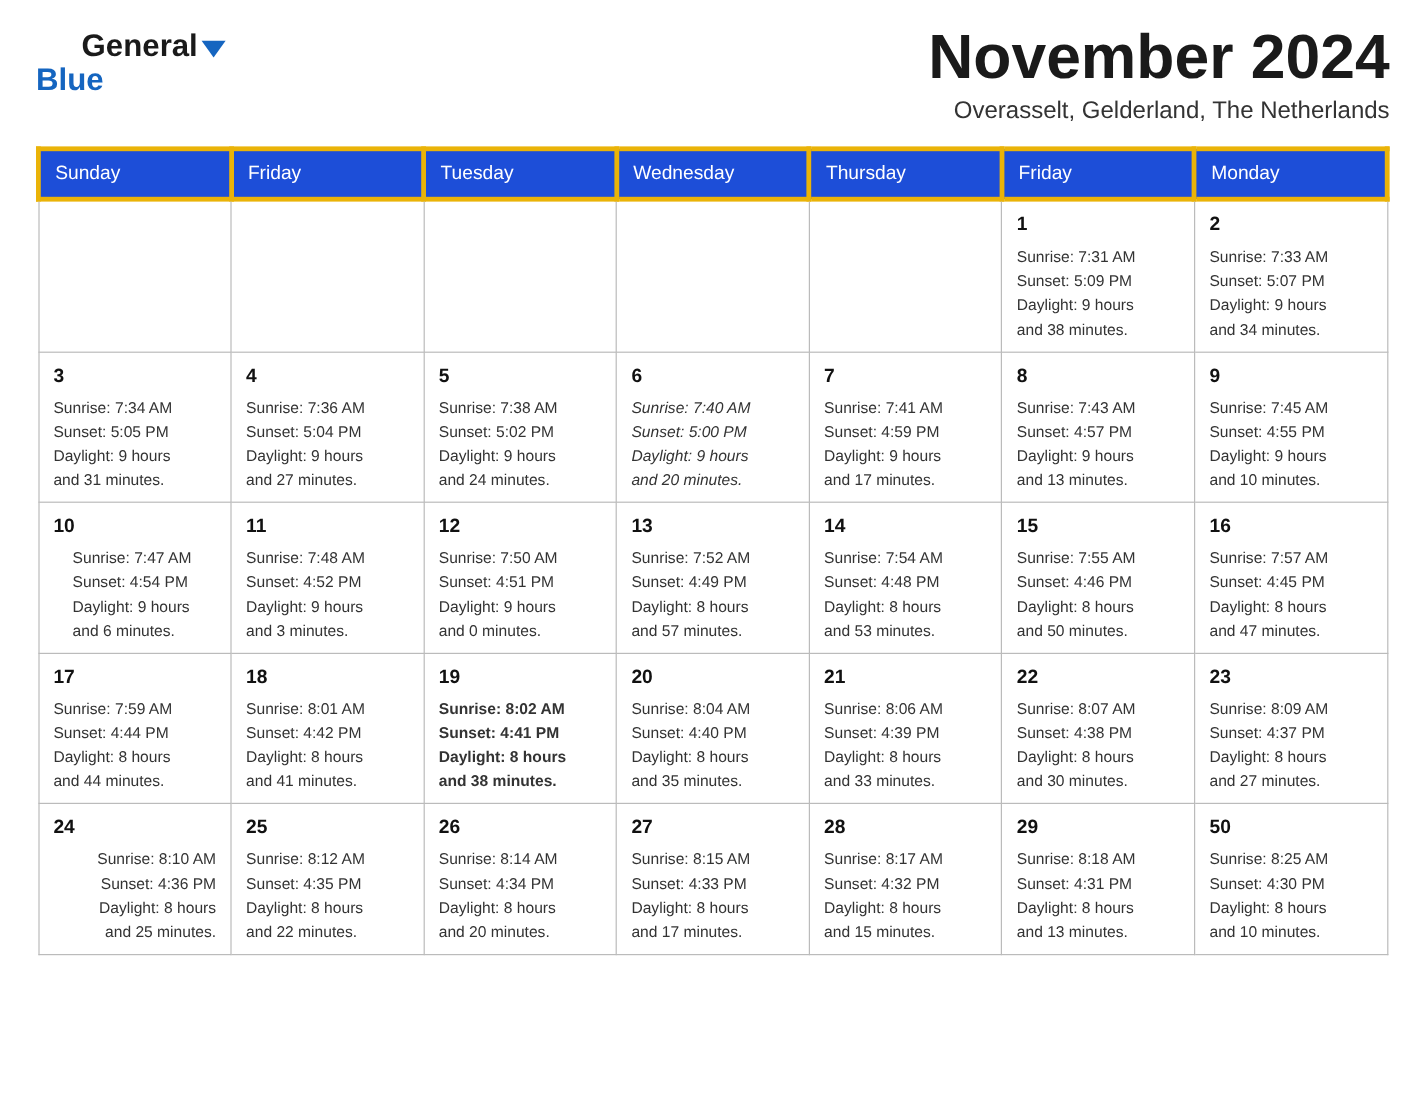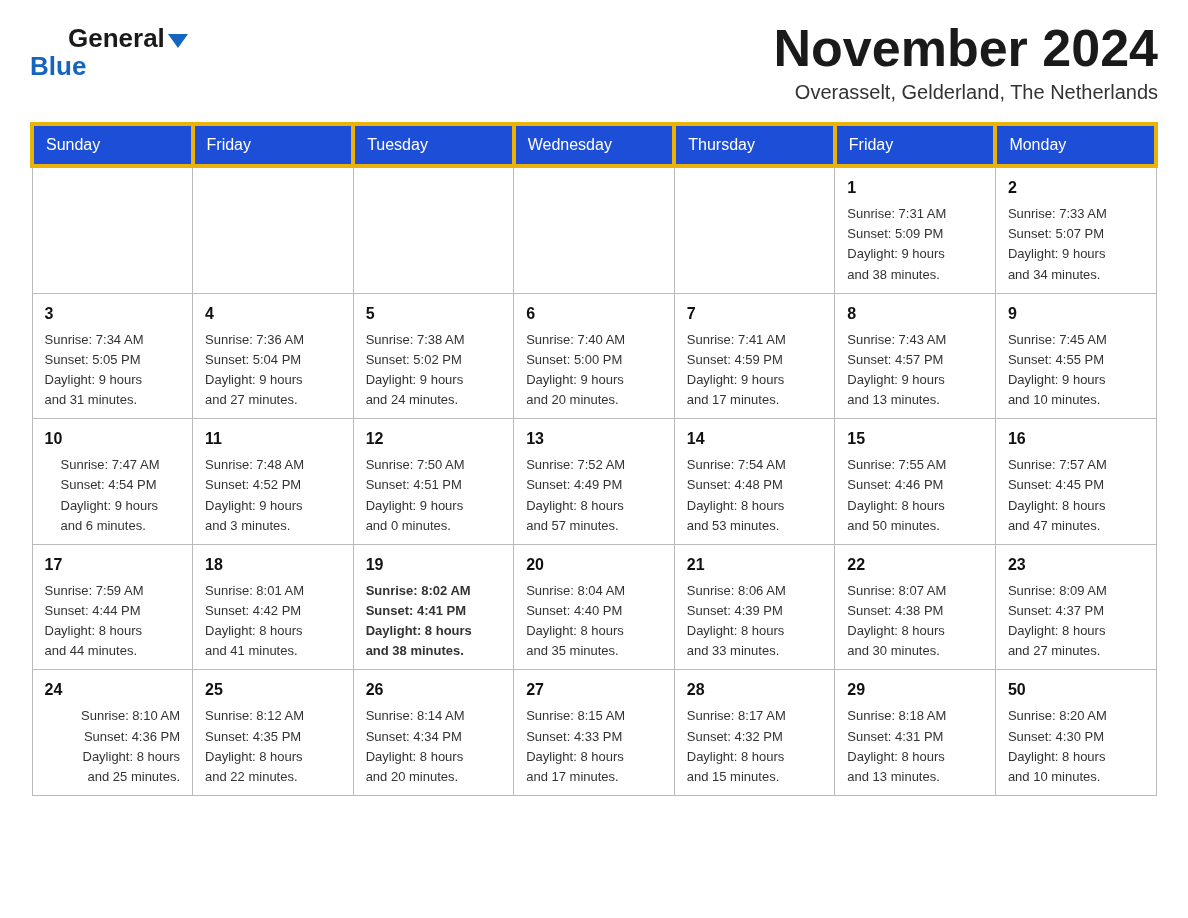--- a/index.html
+++ b/index.html
@@ -181,21 +181,21 @@
         </td>
         <td>
           <span class="day-number">5</span>
           <div class="day-info" style="white-space: pre-line;">Sunrise: 7:38 AM
 Sunset: 5:02 PM
 Daylight: 9 hours
 and 24 minutes.</div>
         </td>
         <td>
           <span class="day-number">6</span>
-          <div class="day-info" style="white-space: pre-line;">Sunrise: 7:40 AM
+          <div class="day-info" style="white-space: pre-line; font-style: italic;">Sunrise: 7:40 AM
 Sunset: 5:00 PM
 Daylight: 9 hours
 and 20 minutes.</div>
         </td>
         <td>
           <span class="day-number">7</span>
           <div class="day-info" style="white-space: pre-line;">Sunrise: 7:41 AM
 Sunset: 4:59 PM
 Daylight: 9 hours
 and 17 minutes.</div>
@@ -355,20 +355,20 @@
         </td>
         <td>
           <span class="day-number">29</span>
           <div class="day-info" style="white-space: pre-line;">Sunrise: 8:18 AM
 Sunset: 4:31 PM
 Daylight: 8 hours
 and 13 minutes.</div>
         </td>
         <td>
           <span class="day-number">50</span>
-          <div class="day-info" style="white-space: pre-line;">Sunrise: 8:20 AM
+          <div class="day-info" style="white-space: pre-line;">Sunrise: 8:25 AM
 Sunset: 4:30 PM
 Daylight: 8 hours
 and 10 minutes.</div>
         </td>
       </tr>
     </tbody>
 </table>
 
 </body></html>

